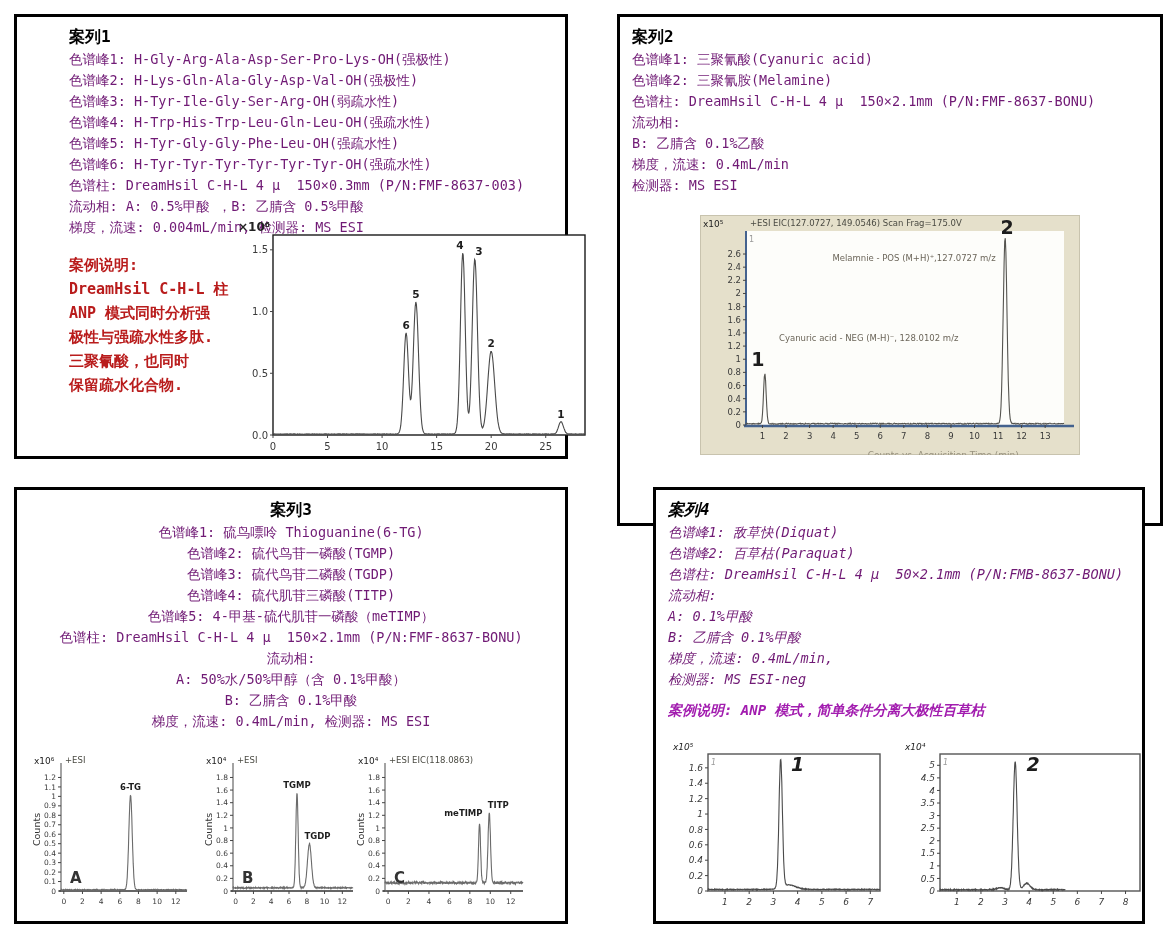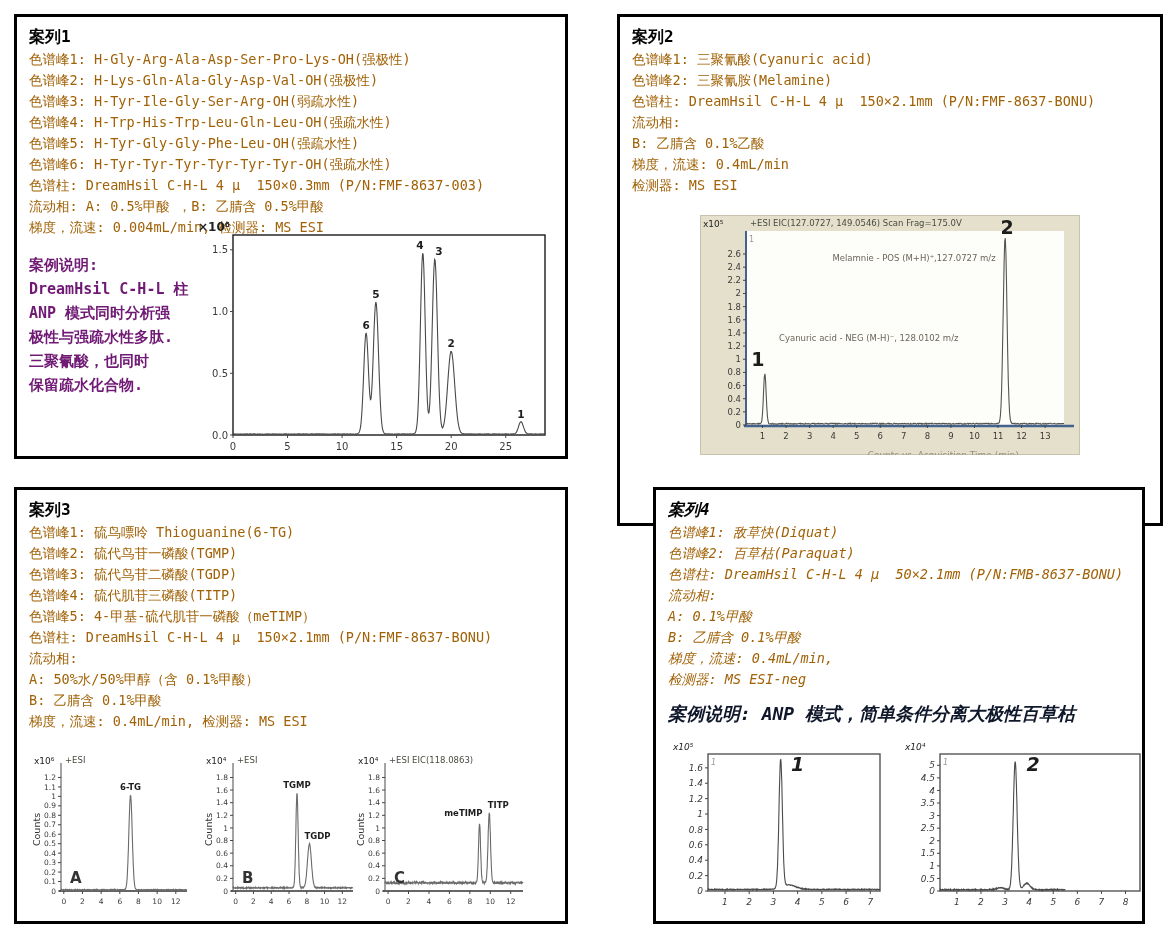--- a/index.html
+++ b/index.html
@@ -2,31 +2,31 @@
 <html><head>
 <meta charset="utf-8">
 <style>
   html,body{margin:0;padding:0;}
   body{
     width:1170px;height:932px;position:relative;background:#ffffff;
     font-family:"DejaVu Sans Mono","DejaVu Sans","Liberation Sans",sans-serif;
     color:#2e2e2a;
   }
   .panel{position:absolute;border:3px solid #000;background:#fff;box-sizing:border-box;}
-  #panel1{left:14px;top:14px;width:554px;height:445px;}
+  #panel1{left:14px;top:14px;width:554px;height:445px;padding-left:40px;}
   #panel2{left:617px;top:14px;width:546px;height:512px;}
-  #panel3{left:14px;top:487px;width:554px;height:437px;}
+  #panel3{left:14px;top:487px;width:554px;height:437px;text-align:center;}
   #panel4{left:653px;top:487px;width:492px;height:437px;font-style:italic;}
   .inner{position:relative;width:100%;height:100%;padding:8px 12px;box-sizing:border-box;}
   .case-title{font-size:16px;font-weight:bold;color:#000;line-height:24px;}
-  .lines div{font-size:13.5px;line-height:21px;color:#a16207;white-space:pre;}
+  .lines div{font-size:13.5px;line-height:21px;color:#701a75;white-space:pre;}
   .note-block{position:absolute;left:12px;top:236px;width:200px;font-weight:bold;
-    font-size:15px;color:#701a75;}
+    font-size:15px;color:#b91c1c;}
   .note-block div{line-height:24px;white-space:pre;}
-  .note-inline{font-weight:bold;font-size:18px;color:#0f172a;margin-top:12px;white-space:pre;}
+  .note-inline{font-weight:bold;font-size:14px;color:#a21caf;margin-top:12px;white-space:pre;}
   .chart{position:absolute;display:block;}
   #chart-case1{left:178px;top:202px;}
   #chart-case2{left:80px;top:198px;}
   #chart-case3a{left:14px;top:262px;}
   #chart-case3b{left:186px;top:262px;}
   #chart-case3c{left:338px;top:262px;}
   #chart-case4a{left:14px;top:248px;}
   #chart-case4b{left:246px;top:248px;}
   svg text{font-family:"DejaVu Sans","Liberation Sans",sans-serif;}
 </style>

